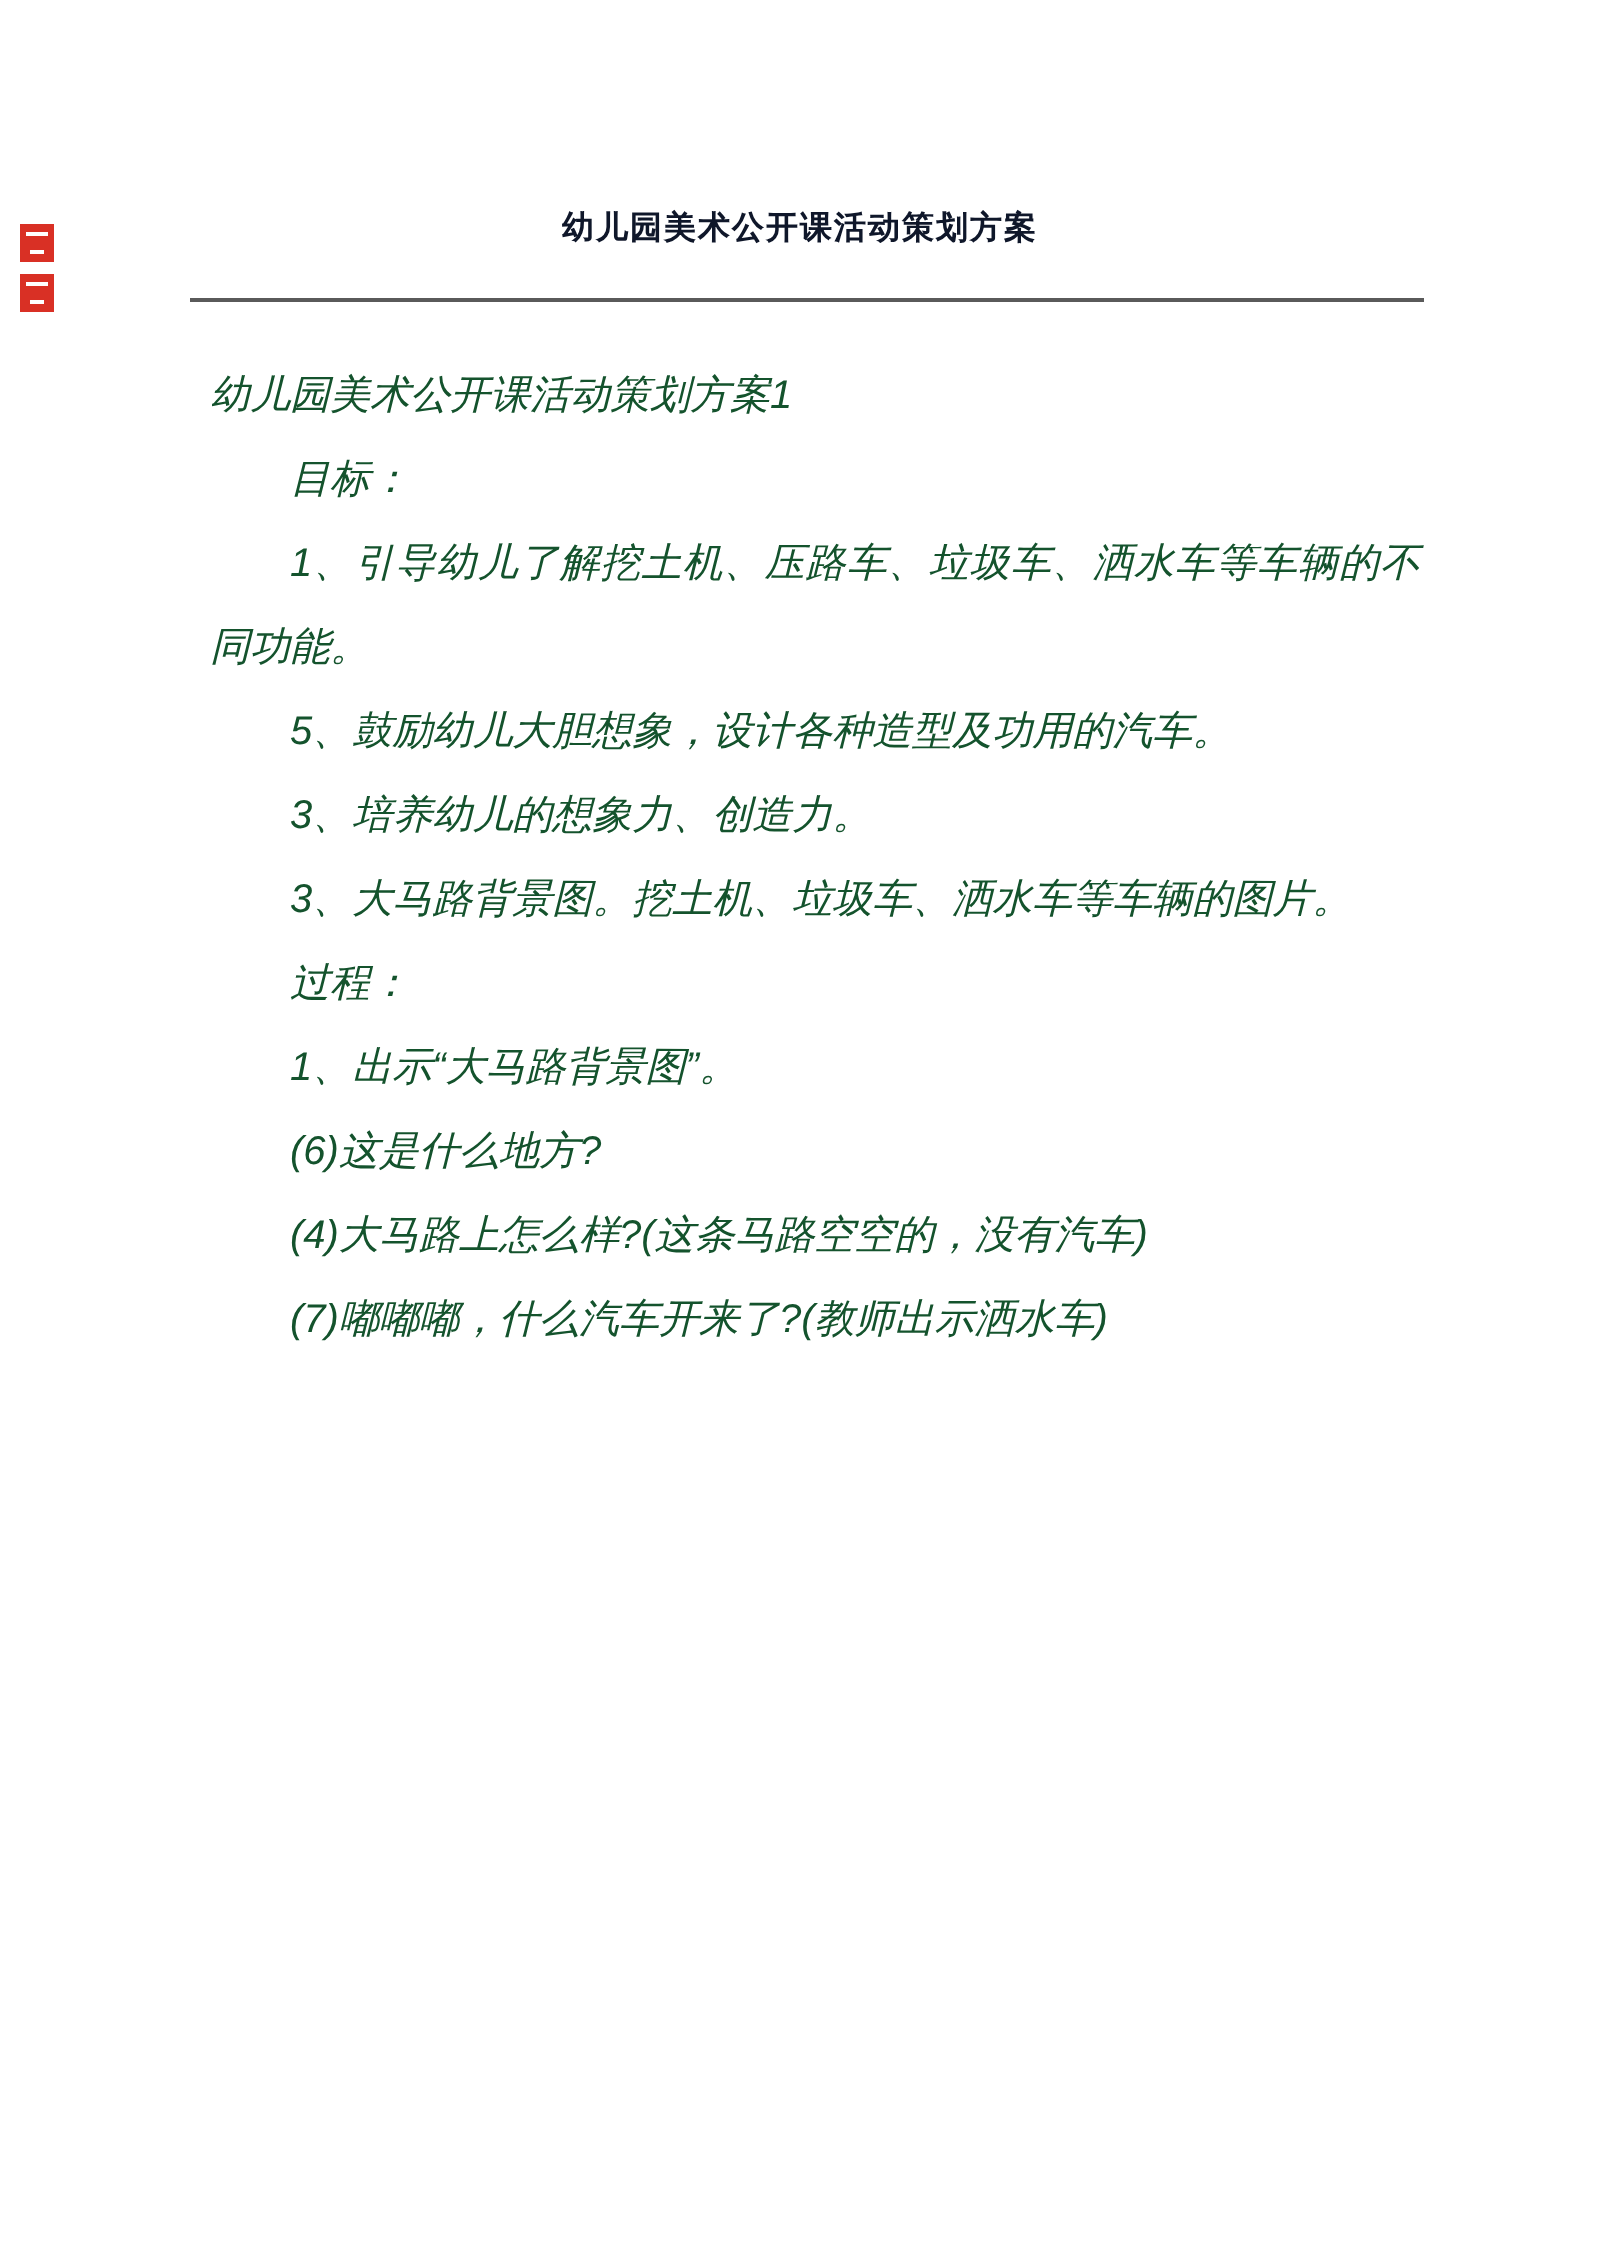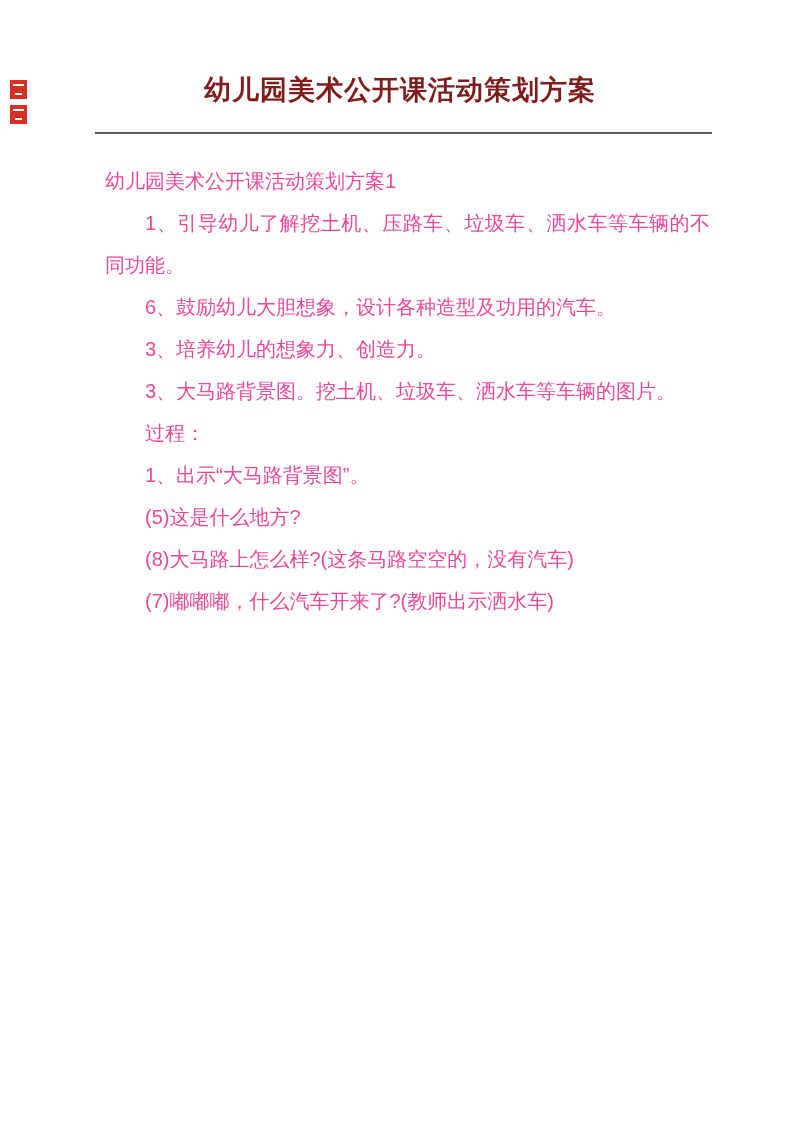--- a/index.html
+++ b/index.html
@@ -40,38 +40,39 @@
     background: #ffffff;
   }
   .stamp::after {
     content: "";
     position: absolute;
     left: 5px; right: 5px; bottom: 4px;
     height: 2px;
     background: #ffffff;
   }
   .doc-title {
-    margin-top: 72px;
+    margin-top: 104px;
     text-align: center;
-    font-size: 27px;
+    font-size: 16px;
     font-weight: bold;
-    color: #7f1d1d;
+    color: #0f172a;
     letter-spacing: 1px;
   }
   .title-divider {
     margin: 24px 88px 0 95px;
     height: 0;
     border-bottom: 2px solid #5a5a5a;
   }
   .doc-body {
     margin: 26px 90px 0 105px;
     font-size: 20px;
     line-height: 42px;
-    color: #ec4899;
+    color: #14532d;
     text-align: justify;
+    font-style: italic;
   }
   .para { margin: 0; }
   .para.indent { text-indent: 2em; }
 </style>
 </head>
 <body>
 
 <div class="page">
 
   <div class="stamps">
@@ -79,24 +80,25 @@
     <div class="stamp" style="background: rgb(217, 48, 37);"></div>
   </div>
 
   <h1 class="doc-title">幼儿园美术公开课活动策划方案</h1>
 
   <div class="title-divider"></div>
 
   <div class="doc-body">
 
   <p class="para">幼儿园美术公开课活动策划方案1</p>
+      <p class="para indent">目标：</p>
       <p class="para indent">1、引导幼儿了解挖土机、压路车、垃圾车、洒水车等车辆的不同功能。</p>
-      <p class="para indent">6、鼓励幼儿大胆想象，设计各种造型及功用的汽车。</p>
+      <p class="para indent">5、鼓励幼儿大胆想象，设计各种造型及功用的汽车。</p>
       <p class="para indent">3、培养幼儿的想象力、创造力。</p>
       <p class="para indent">3、大马路背景图。挖土机、垃圾车、洒水车等车辆的图片。</p>
       <p class="para indent">过程：</p>
       <p class="para indent">1、出示“大马路背景图”。</p>
-      <p class="para indent">(5)这是什么地方?</p>
-      <p class="para indent">(8)大马路上怎么样?(这条马路空空的，没有汽车)</p>
+      <p class="para indent">(6)这是什么地方?</p>
+      <p class="para indent">(4)大马路上怎么样?(这条马路空空的，没有汽车)</p>
       <p class="para indent">(7)嘟嘟嘟，什么汽车开来了?(教师出示洒水车)</p>
     </div>
 
 </div>
 
 </body></html>

